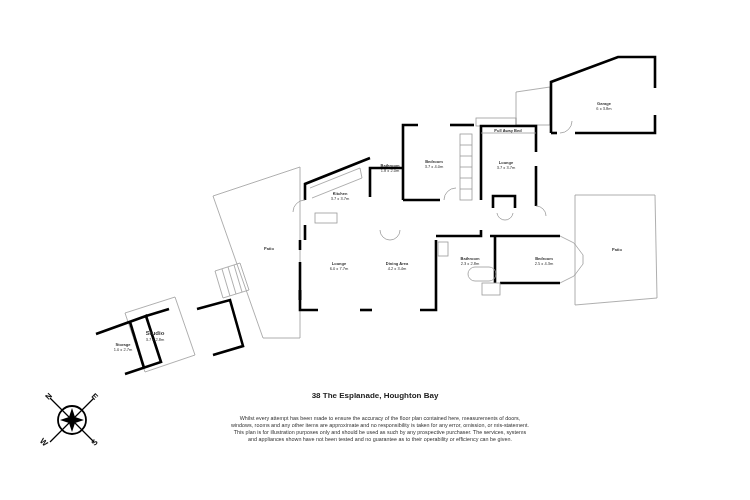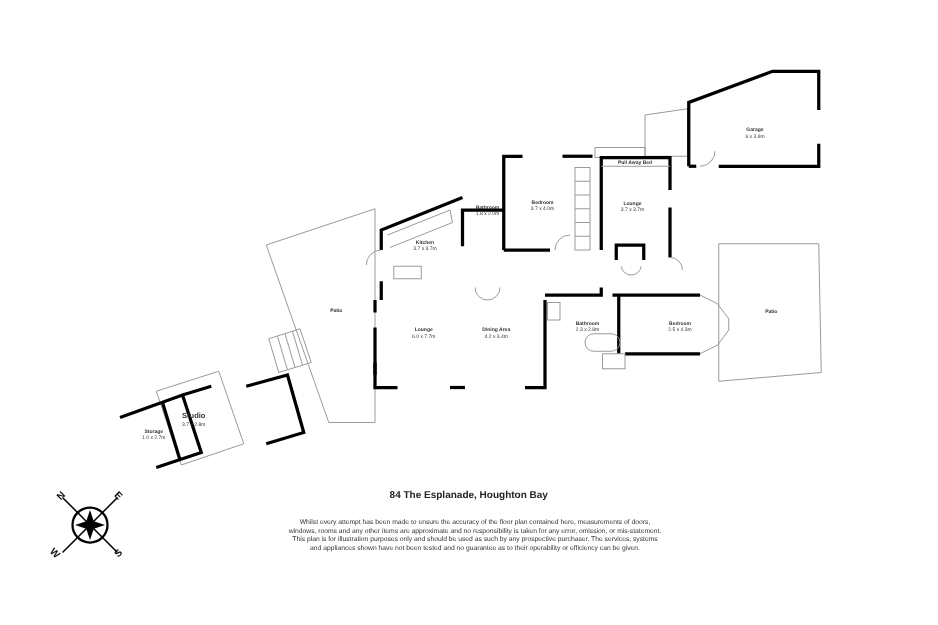--- a/index.html
+++ b/index.html
@@ -165,14 +165,14 @@
     <span class="d">1.0 x 2.7m</span>
   </div>
 
 <div id="compass">
   <span class="cl" style="left:10px;top:4px;transform:rotate(-45deg);">N</span>
   <span class="cl" style="left:56px;top:4px;transform:rotate(45deg);">E</span>
   <span class="cl" style="left:4px;top:50px;transform:rotate(45deg);">W</span>
   <span class="cl" style="left:56px;top:50px;transform:rotate(-45deg);">S</span>
 </div>
 
-<div id="title">84 The Esplanade, Houghton Bay</div>
+<div id="title">38 The Esplanade, Houghton Bay</div>
 <div id="disclaimer">Whilst every attempt has been made to ensure the accuracy of the floor plan contained here, measurements of doors, windows, rooms and any other items are approximate and no responsibility is taken for any error, omission, or mis-statement. This plan is for illustration purposes only and should be used as such by any prospective purchaser. The services, systems and appliances shown have not been tested and no guarantee as to their operability or efficiency can be given.</div>
 
 </body></html>

